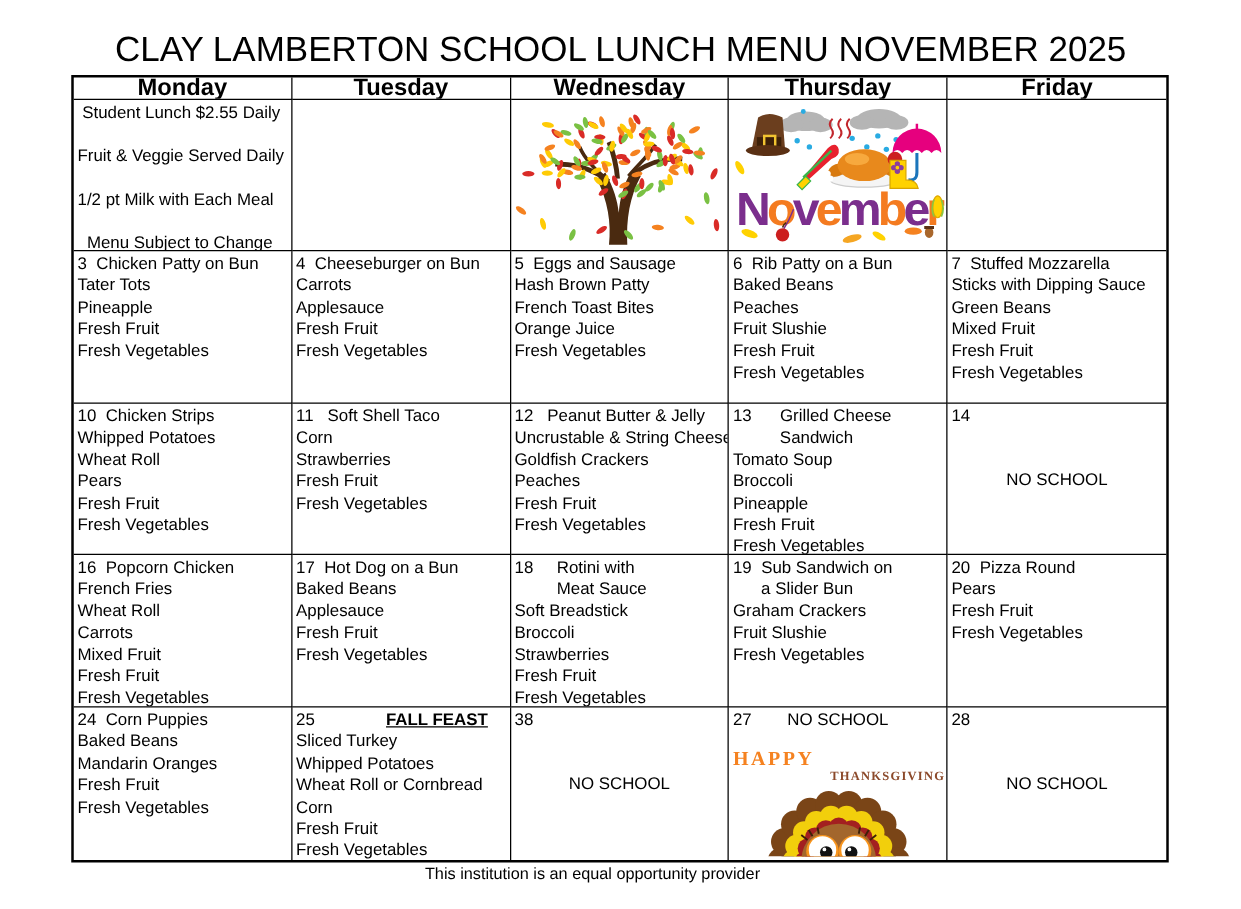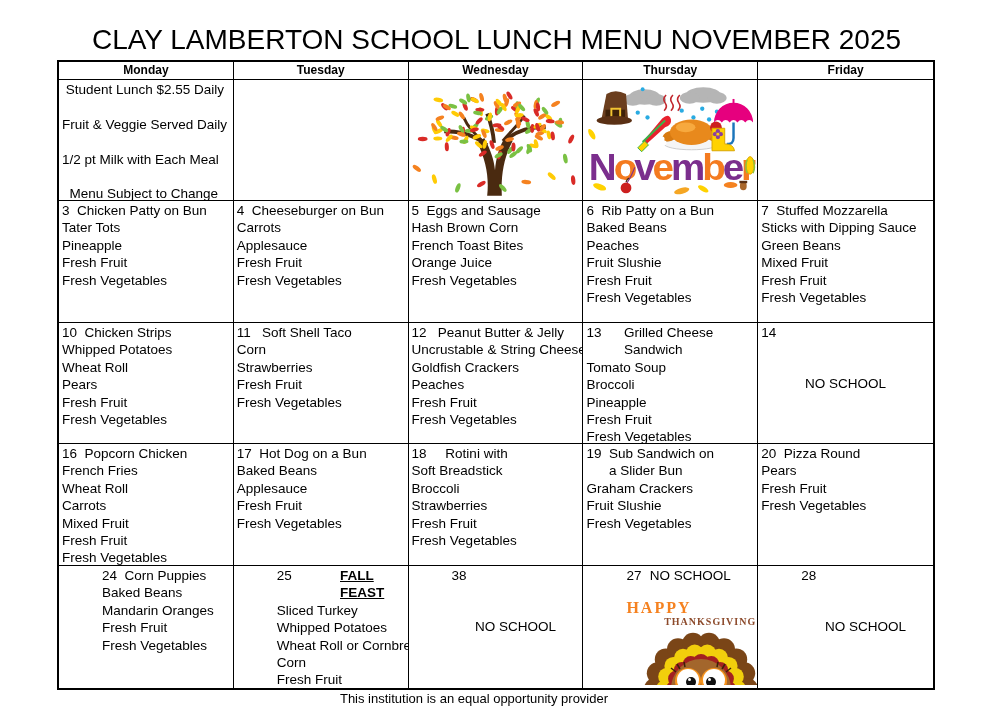--- a/index.html
+++ b/index.html
@@ -21,24 +21,24 @@
     background: #fff;
   }
   .cell {
     border-right: 1.5px solid #000;
     border-bottom: 1.5px solid #000;
     overflow: hidden; position: relative;
     font-size: 13.5px; line-height: 17.4px;
     padding: 1px 1px 0 3px;
   }
   .last-col { border-right: none; }
-  .bottom-row { border-bottom: none; margin-left: 40px; }
+  .bottom-row { border-bottom: none; }
   .hcell {
     font-weight: bold; text-align: center; padding: 0;
-    font-size: 12px; line-height: 17px;
+    font-size: 19px; line-height: 17px;
   }
   .ln { white-space: pre; }
   .img-cell { display: flex; align-items: center; justify-content: center; padding: 0; }
   .daynum { white-space: pre; }
   .noschool { position: absolute; left: 0; right: 0; top: 52px; text-align: center; }
   .thx-note { position: absolute; left: 0; right: 0; top: 1px; text-align: center; }
   .feast-line { display: flex; }
   .feast-day { width: 48px; }
   .feast-title { font-weight: bold; text-decoration: underline; padding-left: 24px; }
   .happy {
@@ -310,21 +310,21 @@
     </div>
   <div class="cell">
       <div class="ln">4  Cheeseburger on Bun</div>
       <div class="ln">Carrots</div>
       <div class="ln">Applesauce</div>
       <div class="ln">Fresh Fruit</div>
       <div class="ln">Fresh Vegetables</div>
     </div>
   <div class="cell">
       <div class="ln">5  Eggs and Sausage</div>
-      <div class="ln">Hash Brown Corn</div>
+      <div class="ln">Hash Brown Patty</div>
       <div class="ln">French Toast Bites</div>
       <div class="ln">Orange Juice</div>
       <div class="ln">Fresh Vegetables</div>
     </div>
   <div class="cell">
       <div class="ln">6  Rib Patty on a Bun</div>
       <div class="ln">Baked Beans</div>
       <div class="ln">Peaches</div>
       <div class="ln">Fruit Slushie</div>
       <div class="ln">Fresh Fruit</div>
@@ -387,20 +387,21 @@
     </div>
   <div class="cell">
       <div class="ln">17  Hot Dog on a Bun</div>
       <div class="ln">Baked Beans</div>
       <div class="ln">Applesauce</div>
       <div class="ln">Fresh Fruit</div>
       <div class="ln">Fresh Vegetables</div>
     </div>
   <div class="cell">
       <div class="ln">18     Rotini with</div>
+      <div class="ln">         Meat Sauce</div>
       <div class="ln">Soft Breadstick</div>
       <div class="ln">Broccoli</div>
       <div class="ln">Strawberries</div>
       <div class="ln">Fresh Fruit</div>
       <div class="ln">Fresh Vegetables</div>
     </div>
   <div class="cell">
       <div class="ln">19  Sub Sandwich on</div>
       <div class="ln">      a Slider Bun</div>
       <div class="ln">Graham Crackers</div>

